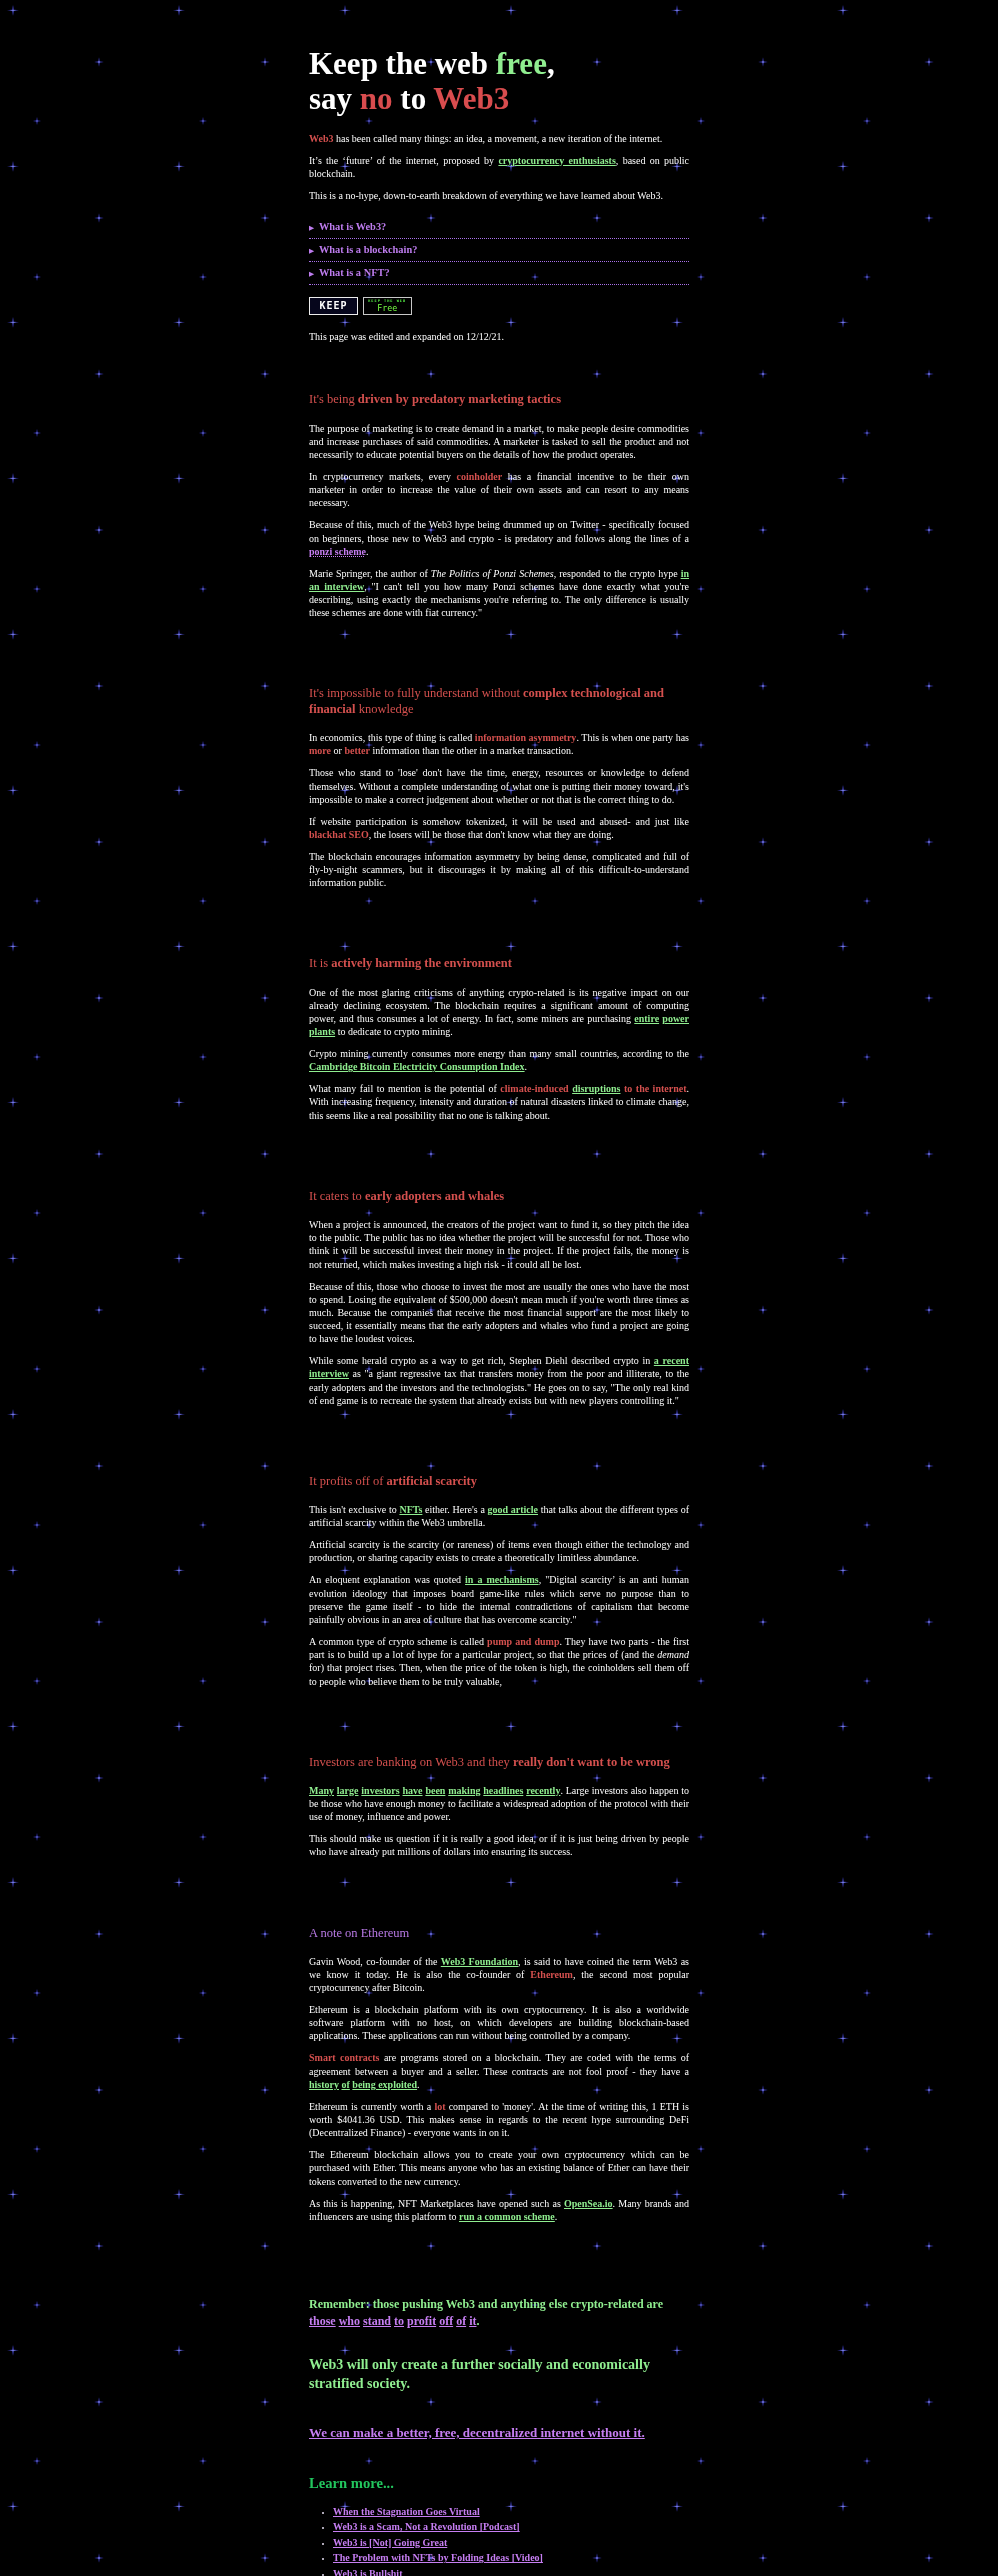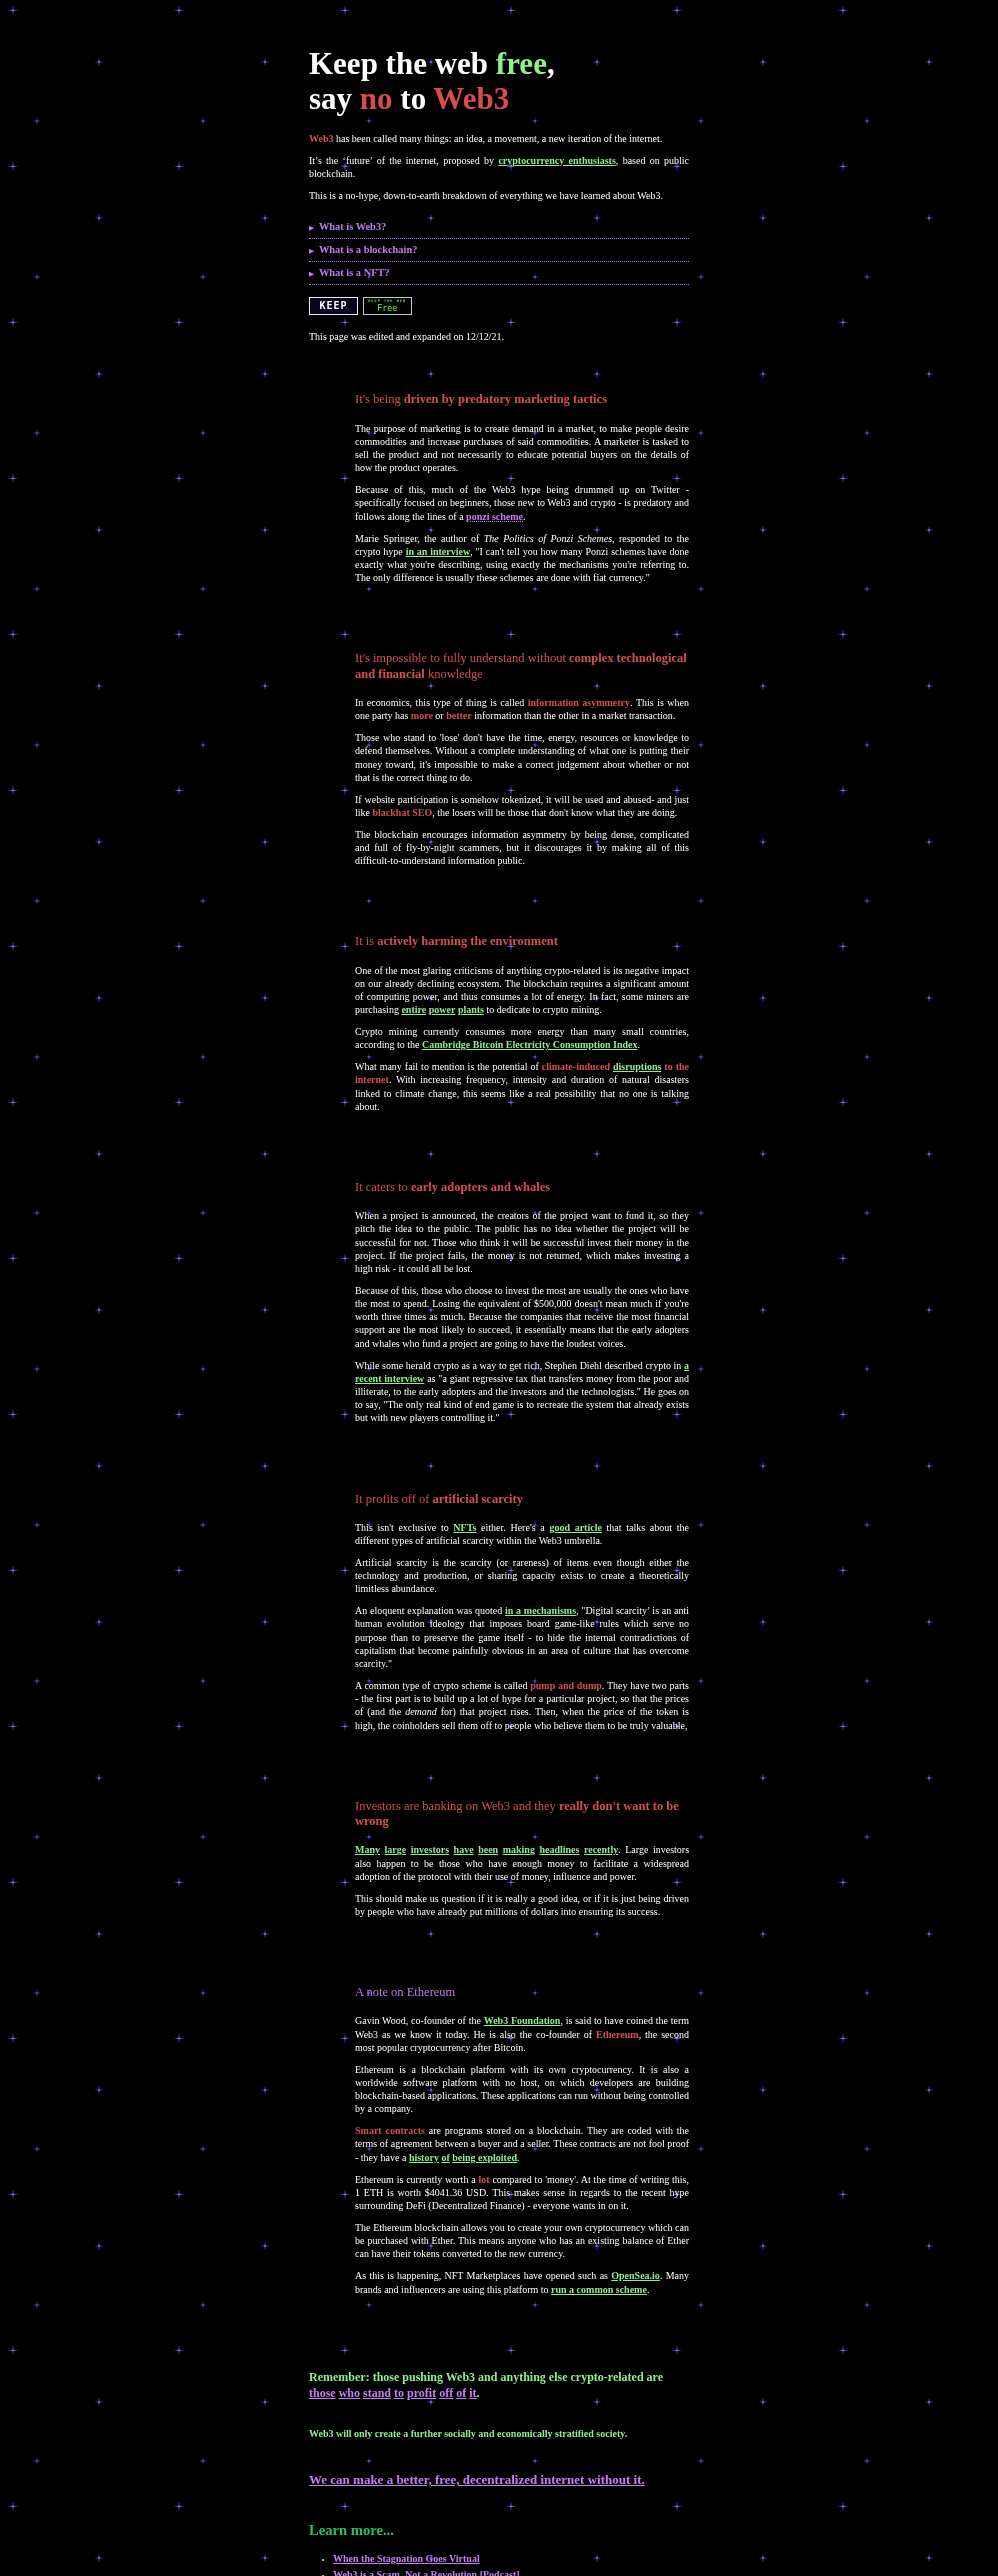--- a/index.html
+++ b/index.html
@@ -61,31 +61,31 @@
   .badges{display:flex;gap:4.7px;margin:11.4px 0 0;}
   .badge1{width:47px;height:16px;border:1px solid #ececec;background-color:#06061c;
     background-image:radial-gradient(0.5px at 6.2px 3.1px,#9ab4ff 80%,rgba(0,0,0,0)),radial-gradient(0.5px at 36px 12.5px,#ffffff 80%,rgba(0,0,0,0)),radial-gradient(0.5px at 24px 14px,#b48fd0 80%,rgba(0,0,0,0));
     color:#fff;display:flex;align-items:center;justify-content:center;
     font-family:"DejaVu Sans Mono",monospace;font-weight:bold;font-size:10px;letter-spacing:1px;text-align:right;}
   .badge2{width:47px;height:16px;border:1px ridge #c8c8c8;background:#000;display:flex;flex-direction:column;align-items:center;justify-content:center;}
   .badge2 .b2top{font-family:"DejaVu Sans Mono",monospace;font-weight:bold;font-size:3.6px;letter-spacing:1px;color:#55ee44;line-height:1.2;}
   .badge2 .b2bot{font-family:"DejaVu Sans Mono",monospace;font-size:8.3px;color:#77ff44;line-height:1;}
   .edited{margin-top:15.6px;text-align:left;}
   
-  #sections section{margin-top:67px;margin-left:46px;}
+  #sections section{margin-top:67px;}
   #sections section:first-of-type{margin-top:49px;}
   h2{font-size:12.5px;line-height:1.25;color:#d4504e;font-weight:normal;margin:0 0 13.5px;}
   h2 b{font-weight:bold;}
   h2.purple{color:#b97ae6;}
   
   #closing{margin-top:73px;}
   #closing p{text-align:left;line-height:1.4;}
   p.remember{font-size:12px;margin:0 0 25px;}
   p.remember a{font-size:inherit;}
-  p.stratified{font-size:10px;margin:16px 0 30px;}
+  p.stratified{font-size:14px;margin:16px 0 30px;}
   p.better{font-size:13px;margin:0 0 0;}
   
   h2.learn{color:#22c55e;font-weight:bold;font-size:14.6px;margin:32px 0 13.5px;}
   #learnmore ul{margin:11.4px 0 0;padding-left:24px;}
   #learnmore li{margin:3.1px 0;line-height:1.25;}
   #learnmore li::marker{color:#e6dff2;font-size:6.2px;}
   #learnmore li a{font-size:10px;}
 </style>
 </head>
 <body>
@@ -123,20 +123,21 @@
       <span class="b2bot">Free</span>
     </div>
   </div>
 
   <p class="edited">This page was edited and expanded on 12/12/21.</p>
 
   <div id="sections">
       <section>
         <h2><span>It's being </span><b>driven by predatory marketing tactics</b></h2>
         <p><span>The purpose of marketing is to create demand in a market, to make people desire commodities and increase purchases of said commodities. A marketer is tasked to sell the product and not necessarily to educate potential buyers on the details of how the product operates.</span></p>
+        <p><span>In cryptocurrency markets, every </span><span class="rb">coinholder</span><span> has a financial incentive to be their own marketer in order to increase the value of their own assets and can resort to any means necessary.</span></p>
         <p><span>Because of this, much of the Web3 hype being drummed up on Twitter - specifically focused on beginners, those new to Web3 and crypto - is predatory and follows along the lines of a </span><a class="pld">ponzi scheme</a><span>.</span></p>
         <p><span>Marie Springer, the author of </span><span class="i">The Politics of Ponzi Schemes</span><span>, responded to the crypto hype </span><a class="gl">in an interview</a><span>, "I can't tell you how many Ponzi schemes have done exactly what you're describing, using exactly the mechanisms you're referring to. The only difference is usually these schemes are done with fiat currency."</span></p>
       </section>
       <section>
         <h2><span>It's impossible to fully understand without </span><b>complex technological and financial</b><span> knowledge</span></h2>
         <p><span>In economics, this type of thing is called </span><span class="rb">information asymmetry</span><span>. This is when one party has </span><span class="rb">more</span><span> or </span><span class="rb">better</span><span> information than the other in a market transaction.</span></p>
         <p><span>Those who stand to 'lose' don't have the time, energy, resources or knowledge to defend themselves. Without a complete understanding of what one is putting their money toward, it's impossible to make a correct judgement about whether or not that is the correct thing to do.</span></p>
         <p><span>If website participation is somehow tokenized, it will be used and abused- and just like </span><span class="rb">blackhat SEO</span><span>, the losers will be those that don't know what they are doing.</span></p>
         <p><span>The blockchain encourages information asymmetry by being dense, complicated and full of fly-by-night scammers, but it discourages it by making all of this difficult-to-understand information public.</span></p>
       </section>

